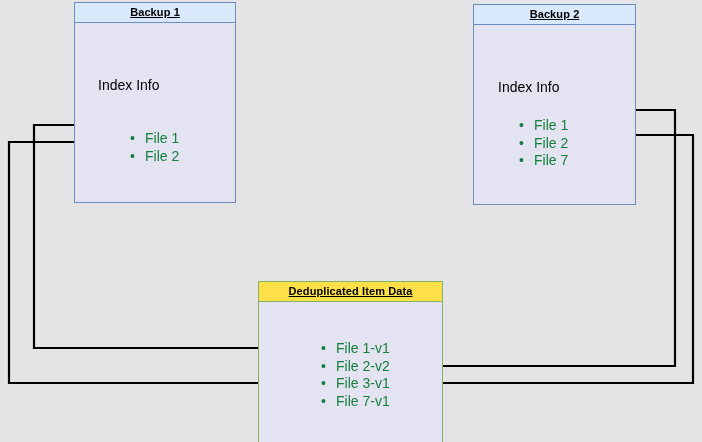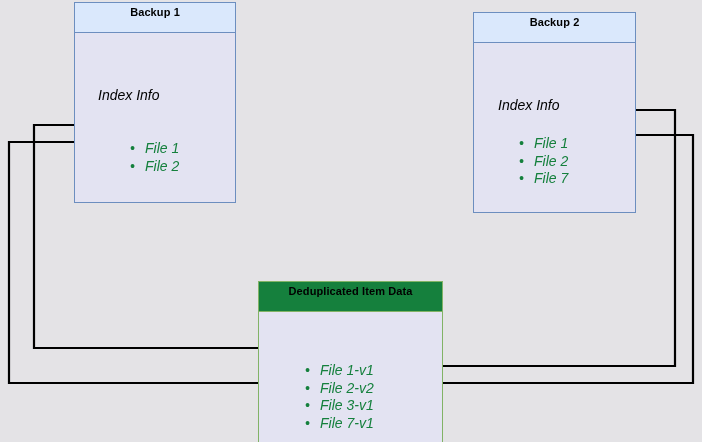--- a/index.html
+++ b/index.html
@@ -32,44 +32,44 @@
     position: absolute;
     box-sizing: border-box;
   }
   .box-header {
     box-sizing: border-box;
     width: 100%;
     text-align: center;
     font-weight: bold;
     font-size: 11px;
     line-height: 19px;
-    height: 30px;
+    height: 20px;
     color: #000000;
     letter-spacing: 0.1px;
+    text-decoration: underline;
   }
   .box-body {
     box-sizing: border-box;
     width: 100%;
     position: relative;
-    font-style: italic;
   }
   .box-blue {
     border: 1px solid #6c8ebf;
     background: #e3e3f2;
   }
   .box-blue .box-header {
     background: #dae8fc;
     border-bottom: 1px solid #6c8ebf;
   }
   .box-green {
     border: 1px solid #82b366;
     background: #e3e3f2;
   }
   .box-green .box-header {
-    background: #15803d;
+    background: #fde047;
     border-bottom: 1px solid #82b366;
   }
   .index-label {
     position: absolute;
     font-size: 14px;
     color: #000;
     white-space: nowrap;
   }
   .file-list {
     position: absolute;
@@ -120,36 +120,36 @@
     <div class="box-header">Backup 1</div>
     <div class="box-body" style="height:179px;">
       <div class="index-label" style="left:23px; top:54px;">Index Info</div>
       <ul class="file-list" style="left:55px; top:107px;">
         <li>File 1</li>
         <li>File 2</li>
       </ul>
     </div>
   </div>
 
-  <div class="box box-blue" style="left:473px; top:12px; width:163px; height:201px;">
+  <div class="box box-blue" style="left:473px; top:4px; width:163px; height:201px;">
     <div class="box-header">Backup 2</div>
     <div class="box-body" style="height:179px;">
       <div class="index-label" style="left:24px; top:54px;">Index Info</div>
       <ul class="file-list" style="left:45px; top:92px;">
         <li>File 1</li>
         <li>File 2</li>
         <li>File 7</li>
       </ul>
     </div>
   </div>
 
   <div class="box box-green" style="left:258px; top:281px; width:185px; height:165px;">
     <div class="box-header">Deduplicated Item Data</div>
     <div class="box-body" style="height:143px;">
-      <ul class="file-list" style="left:46px; top:38px;margin-top:12px;">
+      <ul class="file-list" style="left:62px; top:38px;">
         <li>File 1-v1</li>
         <li>File 2-v2</li>
         <li>File 3-v1</li>
         <li>File 7-v1</li>
       </ul>
     </div>
   </div>
 
 </div>
 

